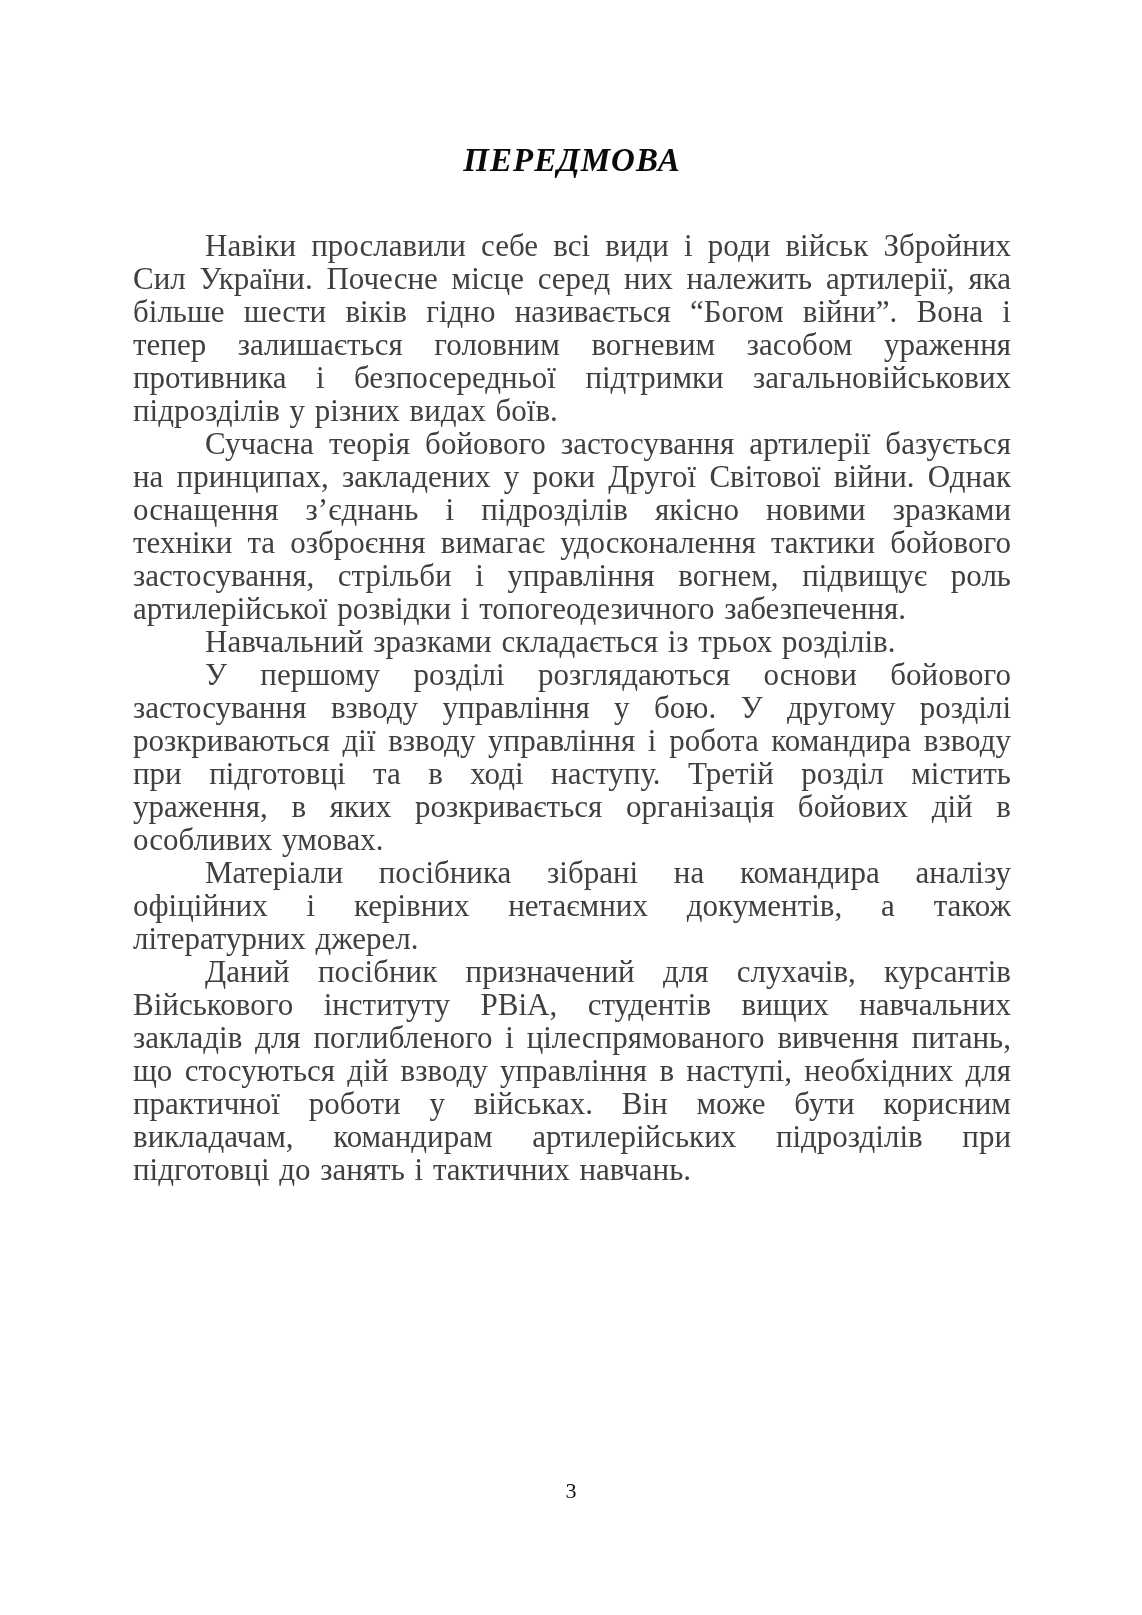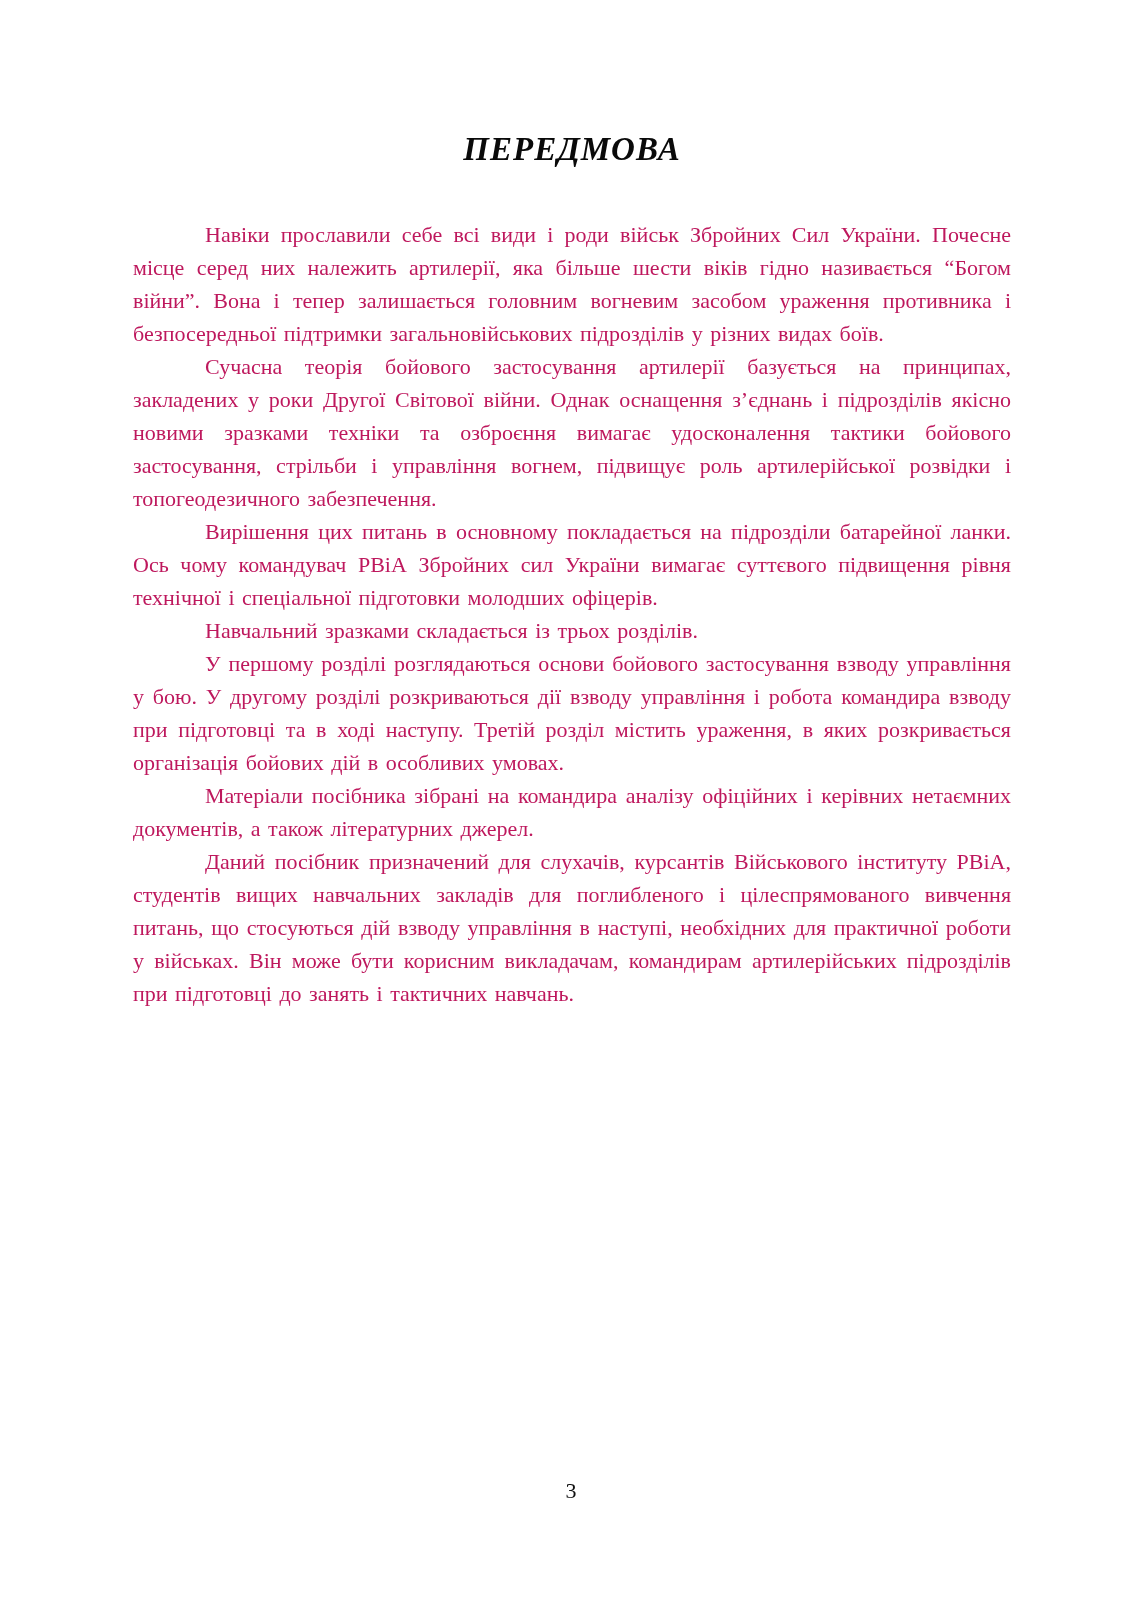--- a/index.html
+++ b/index.html
@@ -16,35 +16,35 @@
     font-family: "Liberation Serif", "DejaVu Serif", serif;
     color: #111111;
   }
   .content {
     position: absolute;
     left: 133px;
     top: 130px;
     width: 878px;
   }
   .title {
-    margin: 1px 0 50px 0;
+    margin: 12px 0 50px 0;
     text-align: center;
     font-size: 33px;
     font-weight: bold;
     font-style: italic;
     letter-spacing: 1px;
     color: #0a0a0a;
   }
   .body-text p {
     margin: 0;
     text-indent: 72px;
     text-align: justify;
-    font-size: 22px;
+    font-size: 31px;
     line-height: 33px;
-    color: #be185d;
+    color: #404040;
     word-spacing: 2px;
   }
   .page-number {
     position: absolute;
     left: 0;
     right: 0;
     top: 1478px;
     text-align: center;
     font-size: 22px;
     color: #111111;
@@ -52,21 +52,20 @@
 </style>
 </head>
 <body>
 
 <div class="page">
   <div class="content">
     <h1 class="title">ПЕРЕДМОВА</h1>
     <div class="body-text">
       <p>Навіки прославили себе всі види і роди військ Збройних Сил України. Почесне місце серед них належить артилерії, яка більше шести віків гідно називається “Богом війни”. Вона і тепер залишається головним вогневим засобом ураження противника і безпосередньої підтримки загальновійськових підрозділів у різних видах боїв.</p>
       <p>Сучасна теорія бойового застосування артилерії базується на принципах, закладених у роки Другої Світової війни. Однак оснащення з’єднань і підрозділів якісно новими зразками техніки та озброєння вимагає удосконалення тактики бойового застосування, стрільби і управління вогнем, підвищує роль артилерійської розвідки і топогеодезичного забезпечення.</p>
-      <p>Вирішення цих питань в основному покладається на підрозділи батарейної ланки. Ось чому командувач РВіА Збройних сил України вимагає суттєвого підвищення рівня технічної і спеціальної підготовки молодших офіцерів.</p>
       <p>Навчальний зразками складається із трьох розділів.</p>
       <p>У першому розділі розглядаються основи бойового застосування взводу управління у бою. У другому розділі розкриваються дії взводу управління і робота командира взводу при підготовці та в ході наступу. Третій розділ містить ураження, в яких розкривається організація бойових дій в особливих умовах.</p>
       <p>Матеріали посібника зібрані на командира аналізу офіційних і керівних нетаємних документів, а також літературних джерел.</p>
       <p>Даний посібник призначений для слухачів, курсантів Військового інституту РВіА, студентів вищих навчальних закладів для поглибленого і цілеспрямованого вивчення питань, що стосуються дій взводу управління в наступі, необхідних для практичної роботи у військах. Він може бути корисним викладачам, командирам артилерійських підрозділів при підготовці до занять і тактичних навчань.</p>
     </div>
   </div>
   <div class="page-number">3</div>
 </div>
 
 </body></html>

